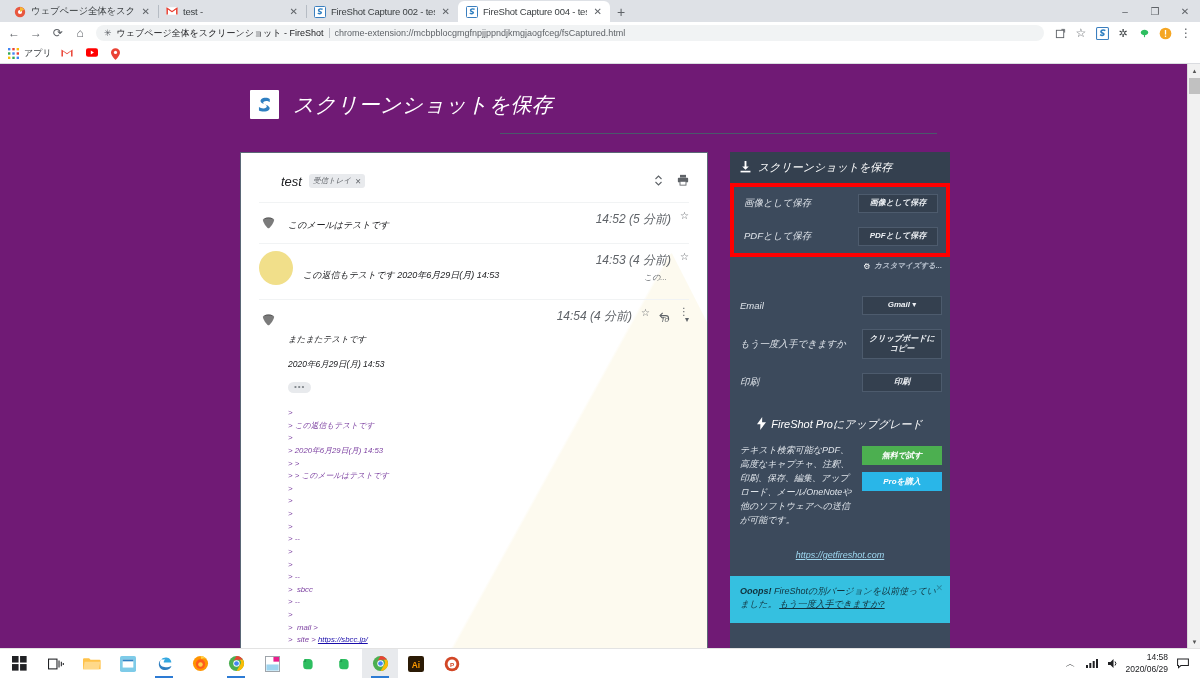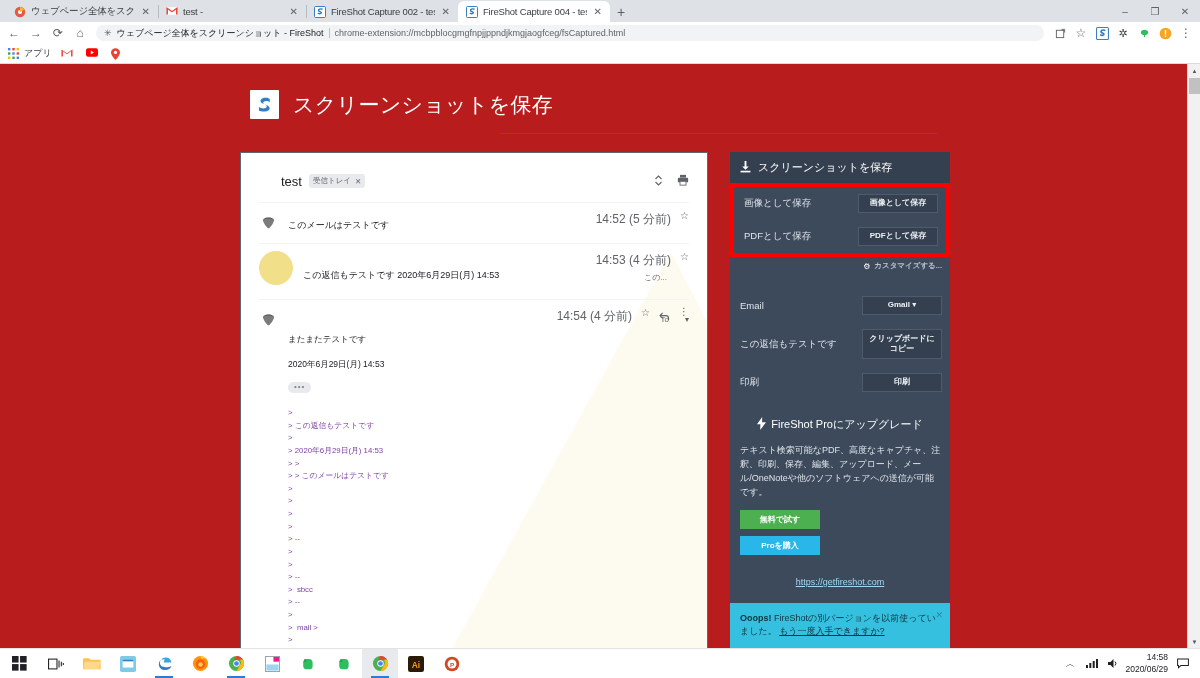--- a/index.html
+++ b/index.html
@@ -48,21 +48,21 @@
   .omni-url { white-space: nowrap; color: #5f6368; overflow: hidden; text-overflow: ellipsis; }
   .tb-right { display: flex; align-items: center; gap: 1px; }
 
   .bookmarks { height: 20px; background: #ffffff; display: flex; align-items: center; gap: 9px;
     padding: 0 8px; border-bottom: 1px solid #dadce0; }
   .bm-item { display: flex; align-items: center; gap: 4px; font-size: 9px; color: #3c4043; }
   .bm-ico { width: 12px; height: 12px; display: block; }
 
   
   .viewport { position: absolute; left: 0; top: 64px; right: 0; bottom: 30px; background: #2e3d50; overflow: hidden; }
-  .page-scroll { position: absolute; inset: 0 13px 0 0; background: #b91c1c; }
+  .page-scroll { position: absolute; inset: 0 13px 0 0; background: #701a75; font-style: italic; }
 
   .page-header { padding: 26px 0 0 250px; }
   .ph-row { display: flex; align-items: center; gap: 14px; }
   .fs-logo { width: 29px; height: 29px; background: #ffffff; display: flex; align-items: center;
     justify-content: center; flex: none; border-radius: 1px; }
   .fs-logo svg { display: block; }
   .ph-title { font-size: 21px; color: #ffffff; font-weight: 400; letter-spacing: 0.3px; }
   .ph-rule { margin: 14px 250px 0 250px; height: 1px; background: #4a586b; }
 
   .content-row { display: flex; gap: 0; padding: 18px 0 0 240px; }
@@ -122,21 +122,21 @@
   .act-btn.tall { min-height: 30px; }
   .customize { display: flex; align-items: center; justify-content: flex-end; gap: 4px;
     padding: 4px 8px 0 0; font-size: 7.5px; color: #b9c2cf; font-weight: bold; }
   .customize .gear { color: #ffffff; font-size: 8px; }
 
   .gap { height: 16px; }
   .sec2 { padding-top: 2px; }
 
   .pro-head { text-align: center; font-size: 11px; color: #ffffff; padding: 18px 0 12px 0;
     display: flex; align-items: center; justify-content: center; gap: 5px; }
-  .pro-body { display: flex; gap: 8px; padding: 0 8px 0 10px; flex-direction: column; }
+  .pro-body { display: flex; gap: 8px; padding: 0 8px 0 10px; }
   .pro-text { font-size: 9px; line-height: 1.55; color: #dfe4ea; flex: 1; }
   .pro-btns { display: flex; flex-direction: column; gap: 7px; padding-top: 2px; }
   .pro-btn { width: 80px; height: 19px; display: flex; align-items: center; justify-content: center;
     font-size: 8px; color: #ffffff; font-weight: bold; }
   .pro-btn.green { background: #4caf50; }
   .pro-btn.blue { background: #29b6e8; }
   .pro-link { text-align: center; padding: 16px 0 14px 0; }
   .pro-link a { font-size: 9px; color: #9fd8f0; text-decoration: underline; }
 
   .ooops { background: #35c0e0; color: #12343f; padding: 9px 10px 11px 10px; position: relative;
@@ -421,20 +421,21 @@
                   <div>&gt;</div>
                   <div>&gt;</div>
                   <div>&gt; --</div>
                   <div>&gt;</div>
                   <div>&gt;</div>
                   <div>&gt; --</div>
                   <div>&gt;  sbcc</div>
                   <div>&gt; --</div>
                   <div>&gt;</div>
                   <div>&gt;  mail &gt;</div>
+                  <div>&gt;  site &gt; <a href="#">https://sbcc.jp/</a></div>
                   <div>&gt;</div>
                 </div>
             </div>
             <span class="gm-meta">
               <span class="gm-time">14:54 (4 分前)</span>
               <span class="gm-icn" style="font-size:10px;">☆</span>
               <span class="gm-icn">
                 <svg width="11" height="9" viewBox="0 0 12 10" fill="none" stroke="#5f6368" stroke-width="1.2">
                     <path d="M4 1L1 4l3 3"></path>
                     <path d="M1 4h6.5a3 3 0 0 1 3 3v2"></path>
@@ -478,21 +479,21 @@
         </div>
 
         <div class="gap"></div>
 
         <div class="sec2">
           <div class="act-row">
             <span class="act-label">Email</span>
             <span class="act-btn">Gmail ▾</span>
           </div>
           <div class="act-row">
-            <span class="act-label">この返信もテストです</span>
+            <span class="act-label">もう一度入手できますか</span>
             <span class="act-btn tall">クリップボードに コピー</span>
           </div>
           <div class="act-row">
             <span class="act-label">印刷</span>
             <span class="act-btn">印刷</span>
           </div>
         </div>
 
         <div class="pro-head">
           <span>

